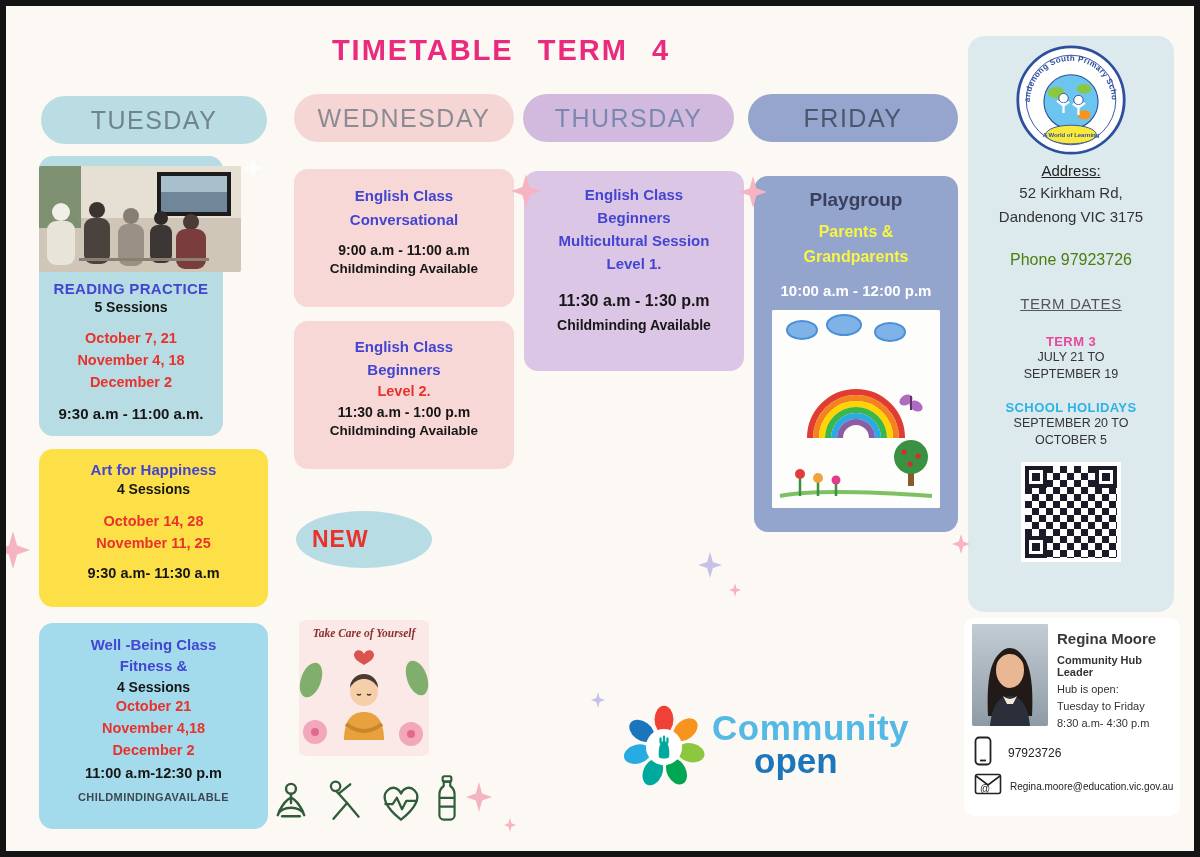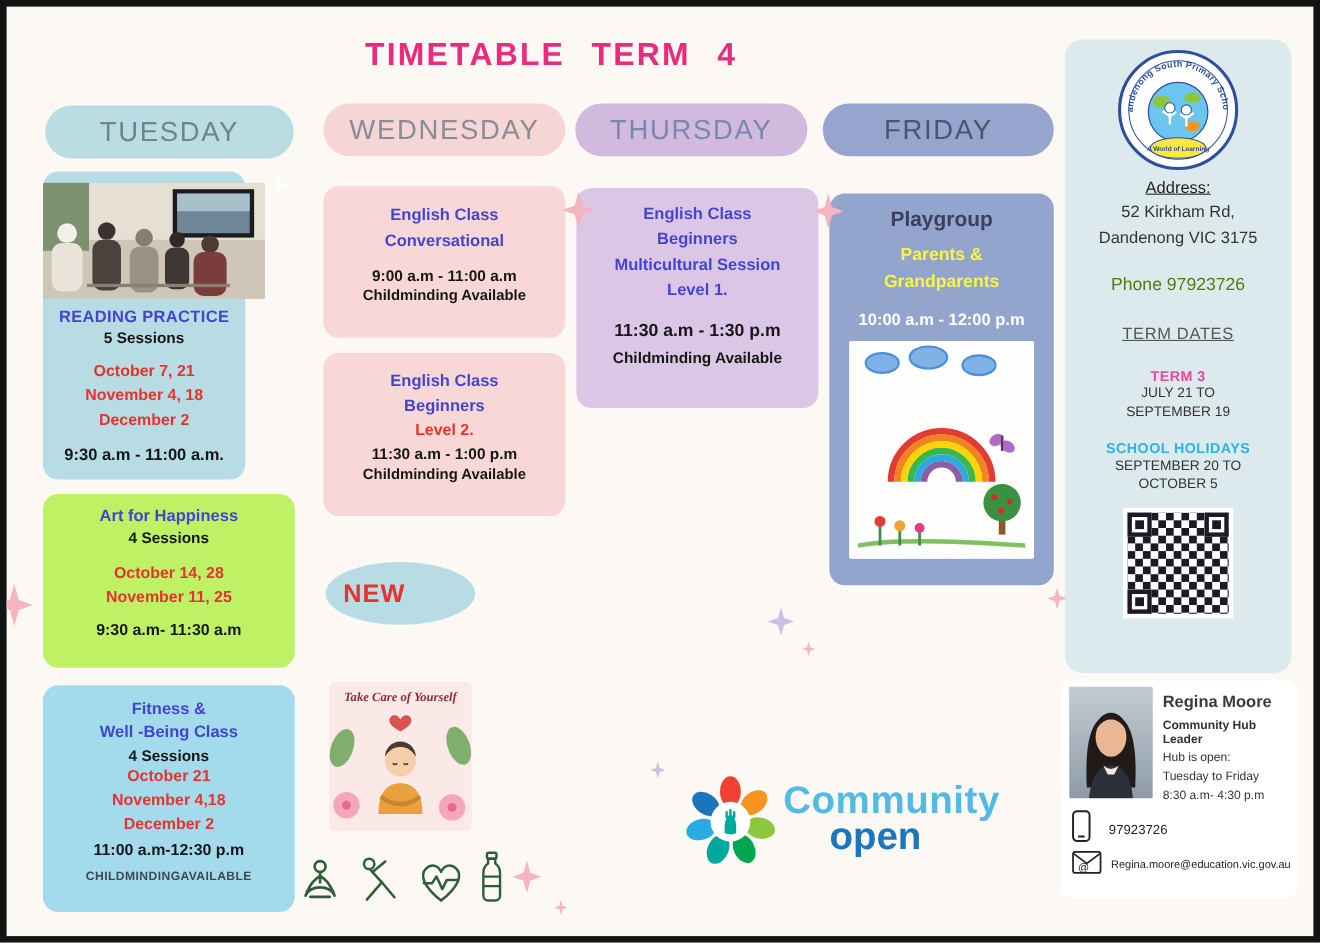--- a/index.html
+++ b/index.html
@@ -32,21 +32,21 @@
 
   
   #card-reading{left:33px;top:150px;width:184px;height:280px;background:#b7dce3;padding-top:10px;}
   .photo{width:202px;height:106px;margin:0 auto;overflow:hidden;border-radius:2px;}
   #card-reading .t-title{font-size:15px;margin-top:8px;letter-spacing:.3px;}
   #card-reading .t-sess{font-size:14px;margin-top:2px;}
   #card-reading .t-date{font-size:14.5px;line-height:22px;}
   #card-reading .t-date.first{margin-top:12px;}
   #card-reading .t-time{font-size:15px;margin-top:12px;}
 
-  #card-art{left:33px;top:443px;width:229px;height:158px;background:#bef264;padding-top:12px;}
+  #card-art{left:33px;top:443px;width:229px;height:158px;background:#fde047;padding-top:12px;}
   #card-art .t-title{font-size:15px;}
   #card-art .t-sess{font-size:14px;margin-top:3px;}
   #card-art .t-date{font-size:14.5px;line-height:22px;}
   #card-art .t-date.first{margin-top:13px;}
   #card-art .t-time{font-size:14.5px;margin-top:11px;}
 
   #card-fitness{left:33px;top:617px;width:229px;height:206px;background:#a3dbec;padding-top:11px;}
   #card-fitness .t-title{font-size:15px;line-height:21px;}
   #card-fitness .t-sess{font-size:14px;margin-top:3px;}
   #card-fitness .t-date{font-size:14.5px;line-height:22px;}
@@ -177,22 +177,22 @@
 
   <div class="card" id="card-art">
     <span class="ln blue t-title">Art for Happiness</span>
     <span class="ln dark t-sess">4 Sessions</span>
     <span class="ln red t-date first">October 14, 28</span>
     <span class="ln red t-date">November 11, 25</span>
     <span class="ln dark t-time">9:30 a.m- 11:30 a.m</span>
   </div>
 
   <div class="card" id="card-fitness">
+    <span class="ln blue t-title">Well -Being Class</span>
     <span class="ln blue t-title">Fitness &amp;</span>
-    <span class="ln blue t-title">Well -Being Class</span>
     <span class="ln dark t-sess">4 Sessions</span>
     <span class="ln red t-date">October 21</span>
     <span class="ln red t-date">November 4,18</span>
     <span class="ln red t-date">December 2</span>
     <span class="ln dark t-time">11:00 a.m-12:30 p.m</span>
     <span class="ln t-child">CHILDMINDINGAVAILABLE</span>
   </div>
 
   <div class="card" id="card-conv">
     <span class="ln blue t-title">English Class</span>

